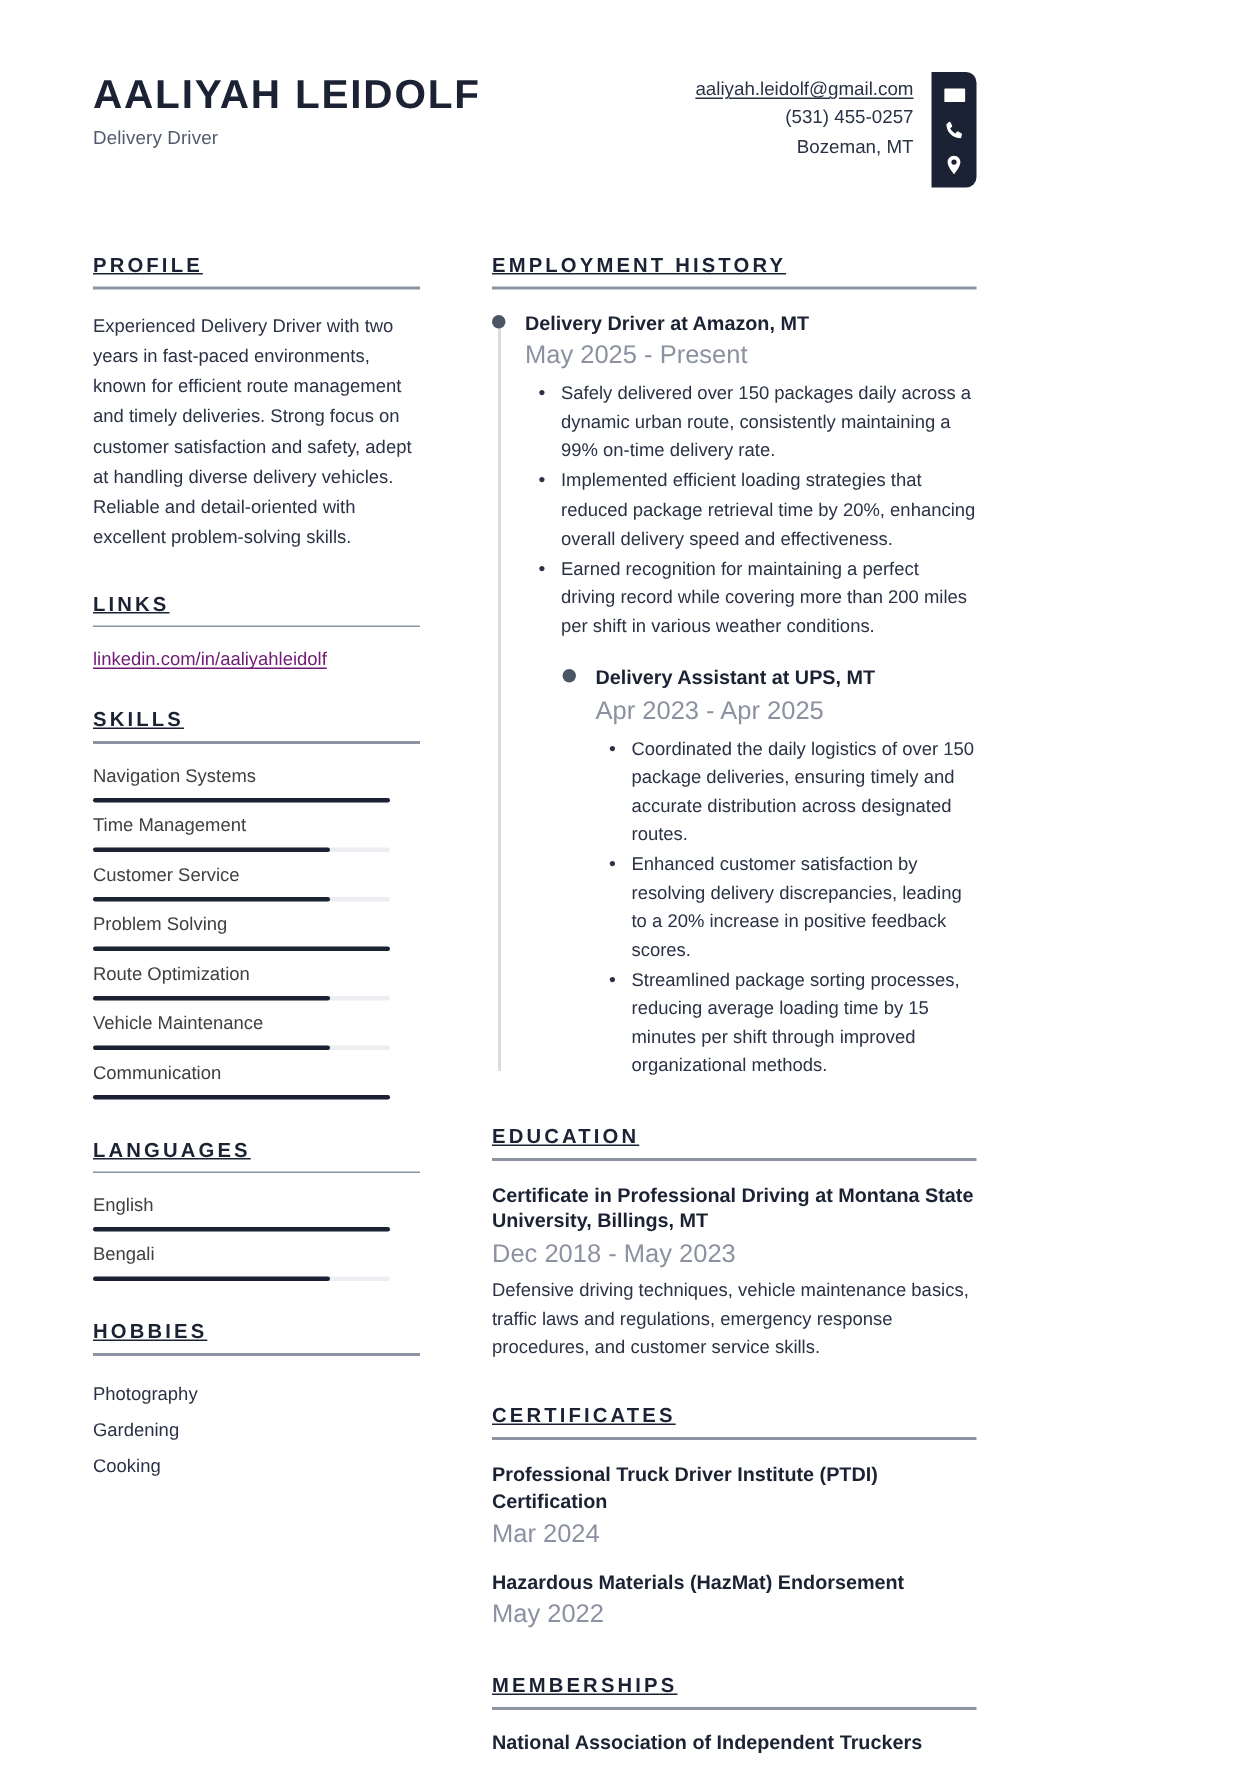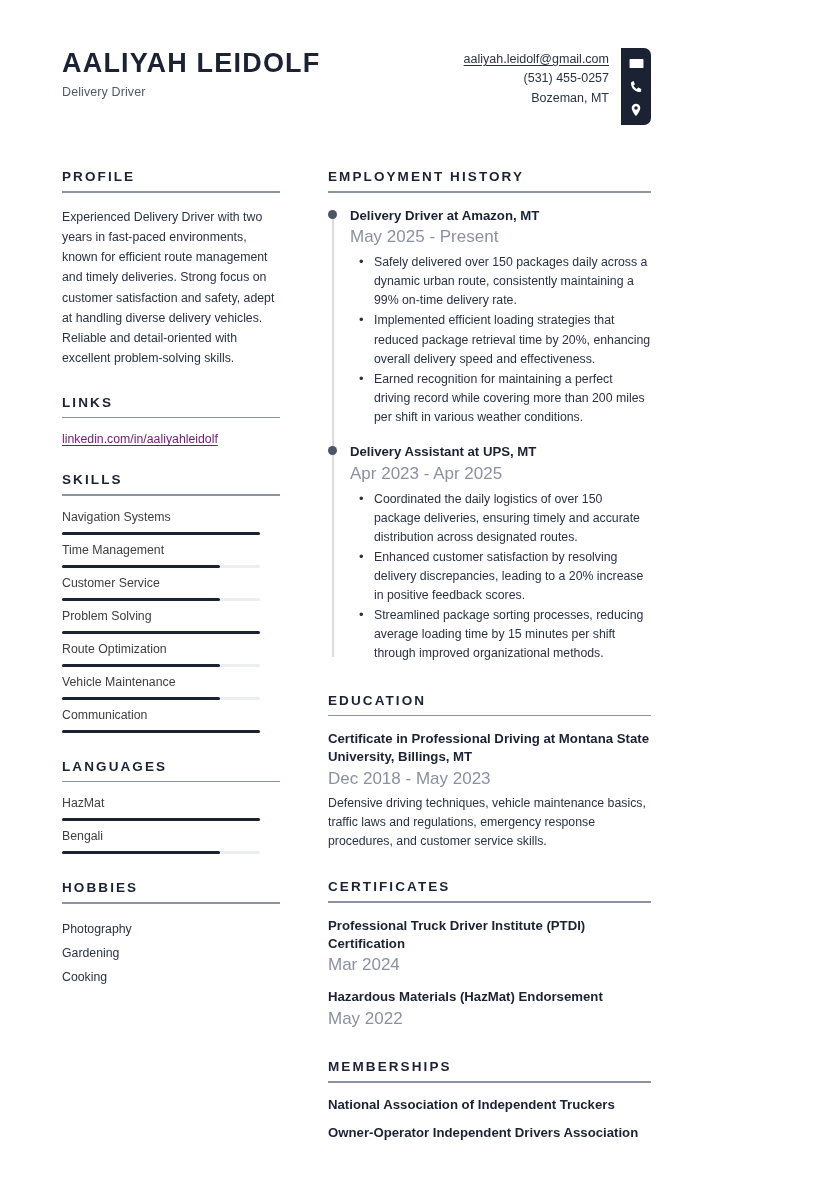--- a/index.html
+++ b/index.html
@@ -104,20 +104,21 @@
 
   
   .section { margin-bottom: 26px; }
   .sec-title {
     font-size: 13.5px;
     font-weight: bold;
     letter-spacing: 2.1px;
     color: #1b2233;
     text-transform: uppercase;
     padding-bottom: 7px;
+    text-decoration: underline;
   }
   .sec-rule {
     height: 1.5px;
     background: #8c93a1;
     margin-bottom: 14px;
   }
 
   
   .profile-text {
     font-size: 12.3px;
@@ -167,21 +168,21 @@
   .timeline::before {
     content: "";
     position: absolute;
     left: 4px;
     top: 4px;
     bottom: 6px;
     width: 1.5px;
     background: #d9dce1;
   }
   .job { position: relative; margin-bottom: 16px; }
-  .job:last-child { margin-bottom: 0; }
+  .job:last-child { margin-bottom: 0; margin-left: 47px; }
   .job-dot {
     position: absolute;
     left: -22px;
     top: 3px;
     width: 9px;
     height: 9px;
     border-radius: 50%;
     background: #4c5566;
   }
   .entry-title {
@@ -340,21 +341,21 @@
             <div class="bar-fill" style="width: 100%;"></div>
           </div>
         </div>
       </div>
 
       <div class="section">
         <div class="sec-title">LANGUAGES</div>
         <div class="sec-rule"></div>
 
         <div class="bar-item">
-          <div class="bar-label">HazMat</div>
+          <div class="bar-label">English</div>
           <div class="bar-track">
             <div class="bar-fill" style="width: 100%;"></div>
           </div>
         </div>
         <div class="bar-item">
           <div class="bar-label">Bengali</div>
           <div class="bar-track">
             <div class="bar-fill" style="width: 80%;"></div>
           </div>
         </div>

